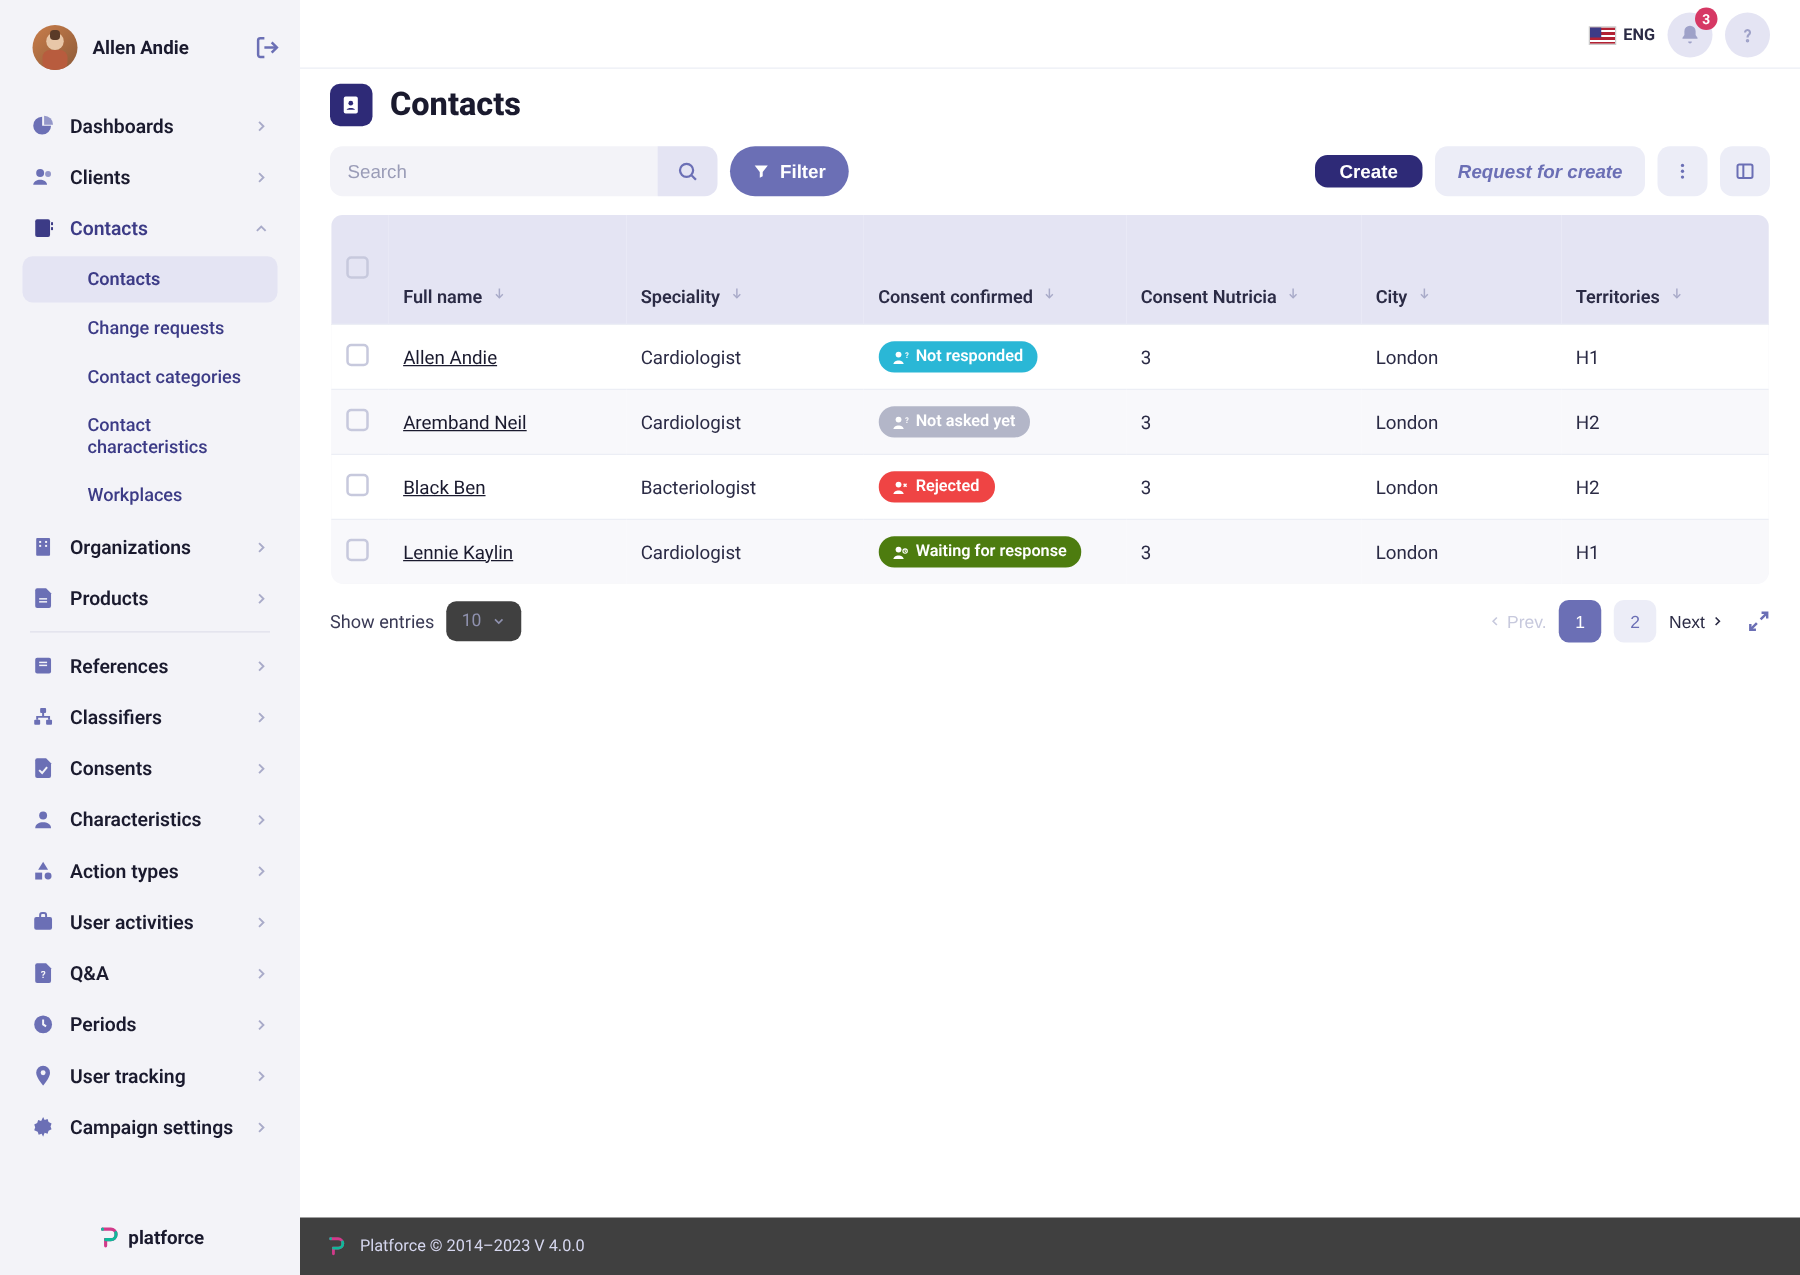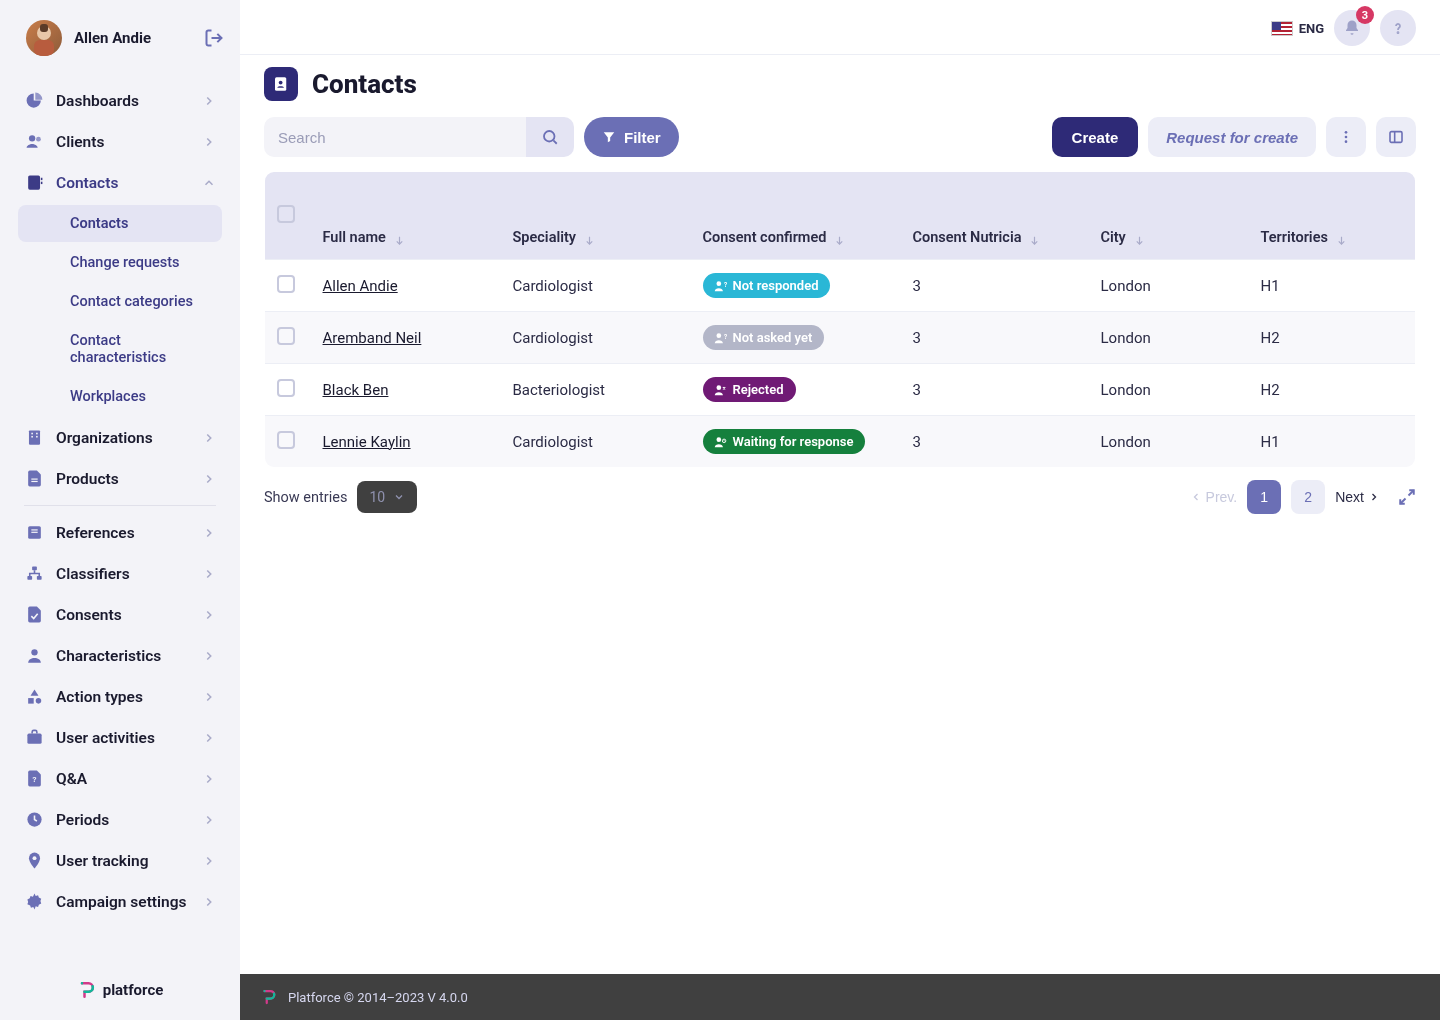--- a/index.html
+++ b/index.html
@@ -42,40 +42,40 @@
 .pg-icon { width: 34px; height: 34px; border-radius: 8px; background: #2e2a77; display: flex; align-items: center; justify-content: center; color: #fff; }
 .pg-title { font-size: 26px; font-weight: 800; color: #1a1a2e; }
 
 .toolbar { padding: 6px 24px 14px; display: flex; align-items: center; gap: 10px; justify-content: space-between; }
 .search-wrap { display: flex; align-items: center; }
 .search-input { width: 262px; height: 40px; background: #f3f3f8; border: none; border-radius: 10px 0 0 10px; padding: 0 14px; font-size: 15px; color: #333; outline: none; }
 .search-input::placeholder { color: #9a9cb7; }
 .search-btn { width: 48px; height: 40px; background: #e4e4f3; border: none; border-radius: 0 10px 10px 0; display: flex; align-items: center; justify-content: center; color: #6b6fb5; cursor: pointer; }
 .filter-btn { height: 40px; padding: 0 18px; background: #6b6fb5; border: none; border-radius: 20px; color: #fff; font-weight: 600; font-size: 15px; display: flex; align-items: center; gap: 8px; cursor: pointer; }
 .tspacer { flex: 1; }
-.create-btn { height: 40px; padding: 0 20px; background: #2e2a77; color: #fff; border: none; border-radius: 10px; font-weight: 700; font-size: 15px; cursor: pointer; }
+.create-btn { height: 26px; padding: 0 20px; background: #2e2a77; color: #fff; border: none; border-radius: 10px; font-weight: 700; font-size: 15px; cursor: pointer; }
 .req-btn { height: 40px; padding: 0 18px; background: #ecedf7; color: #6b6fb5; border: none; border-radius: 10px; font-weight: 600; font-size: 15px; cursor: pointer; font-style: italic; }
 .icon-btn { width: 40px; height: 40px; background: #ecedf7; border: none; border-radius: 10px; display: flex; align-items: center; justify-content: center; color: #6b6fb5; cursor: pointer; }
 
 .table-wrap { padding: 0 24px; }
 .tbl { width: 100%; border-collapse: collapse; border: 1px solid #eceef5; border-radius: 10px; overflow: hidden; }
 .tbl thead tr { background: #e4e4f3; }
 .tbl th { text-align: left; padding: 13px 12px; font-weight: 600; font-size: 14.5px; color: #2b2b45; }
-.th-inner { display: flex; align-items: flex-end; gap: 8px; margin-top: 44px; }
+.th-inner { display: flex; align-items: flex-start; gap: 8px; margin-top: 44px; }
 .sort-icn { color: #a9abc9; }
 .tbl td { padding: 13px 12px; font-size: 15px; color: #2b2b45; border-top: 1px solid #eceef5; }
 .tbl tbody tr:nth-child(even) { background: #f8f8fb; }
 .chk { width: 18px; height: 18px; border: 2px solid #c7c9dd; border-radius: 4px; display: inline-block; cursor: pointer; }
 .namecell { text-decoration: underline; cursor: pointer; color: #1a1a2e; }
 .pill { display: inline-flex; align-items: center; gap: 6px; padding: 5px 12px 5px 10px; border-radius: 14px; color: #fff; font-size: 13px; font-weight: 600; }
 .pill.notresp { background: #2ab7d6; }
 .pill.notasked { background: #b3b6c8; }
 .pill.obtained { background: #0fb99a; }
-.pill.rejected { background: #701a75; }
-.pill.waiting { background: #15803d; }
+.pill.rejected { background: #ef4444; }
+.pill.waiting { background: #4d7c0f; }
 
 .tfoot { display: flex; align-items: center; padding: 12px 24px 0; gap: 10px; }
 .show-lbl { color: #3a3a55; font-size: 14.5px; }
 .sel { background: #404040; border: none; border-radius: 8px; padding: 8px 12px; color: #8f91ae; font-size: 14px; display: flex; align-items: center; gap: 8px; cursor: pointer; }
 .pagination { margin-left: auto; display: flex; align-items: center; gap: 10px; }
 .pgbtn { min-width: 34px; height: 34px; border-radius: 8px; display: flex; align-items: center; justify-content: center; font-size: 14px; font-weight: 400; cursor: pointer; border: none; background: transparent; color: #9a9cb7; }
 .pgbtn.page { background: #ecedf7; color: #6b6fb5; }
 .pgbtn.page.active { background: #6b6fb5; color: #fff; }
 .pgbtn.disabled { color: #c7c9dd; cursor: default; }
 .expand-icn { color: #6b6fb5; cursor: pointer; margin-left: 8px; }

